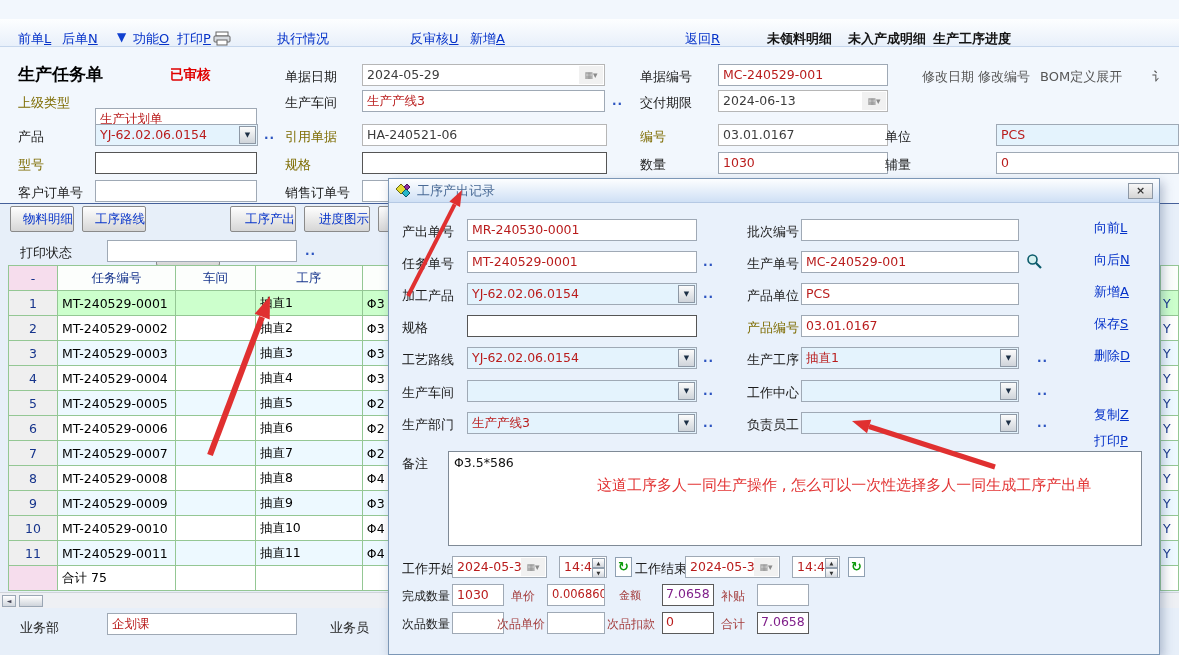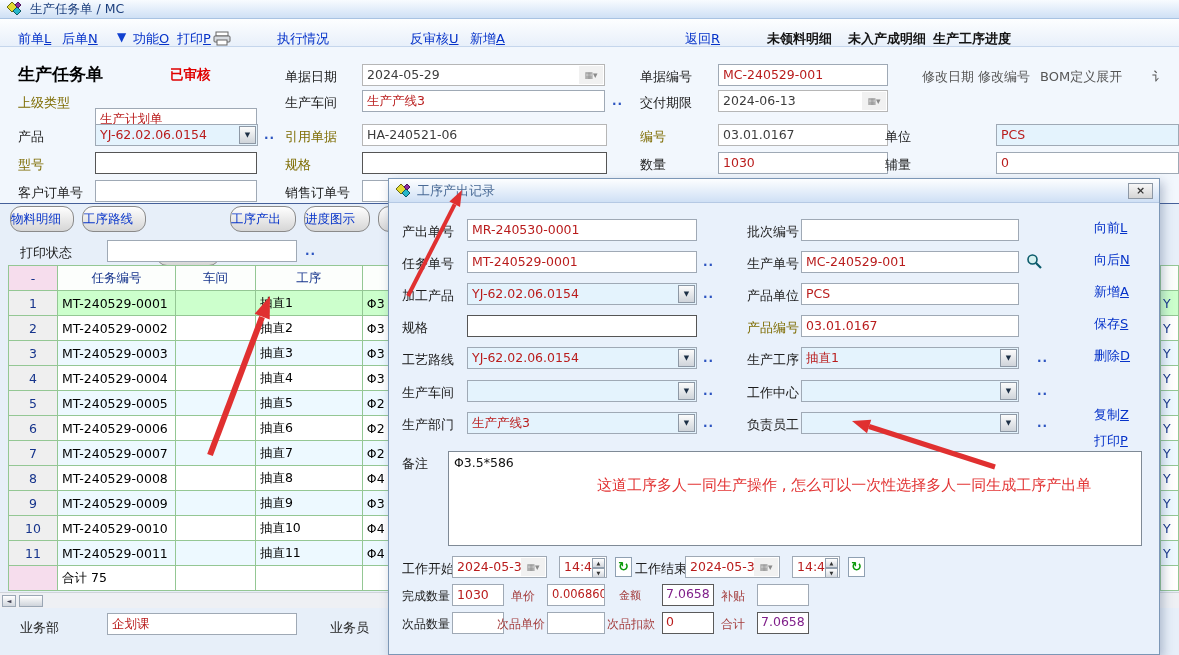--- a/index.html
+++ b/index.html
@@ -38,21 +38,21 @@
 .cal::before{content:"▦▾";}
 .dots{position:absolute;color:#2b53c0;font-size:12px;font-weight:bold;letter-spacing:1px;cursor:pointer;}
 .spin{position:absolute;top:1px;right:1px;width:13px;bottom:1px;display:flex;flex-direction:column;}
 .spin b{flex:1;font-weight:normal;font-size:5px;line-height:8px;text-align:center;background:linear-gradient(#fff,#d5d9df);border:1px solid #93a0ae;color:#333;}
 .spin b:first-child::before{content:"▲";}
 .spin b:last-child::before{content:"▼";}
 .refresh{position:absolute;width:17px;height:20px;border:1px solid #8fa0b2;background:#fff;color:#0c9a0c;font-size:13px;text-align:center;line-height:18px;font-weight:bold;}
 .refresh::before{content:"↻";}
 
 .lowerpanel{position:absolute;left:0;top:203px;width:1179px;height:452px;background:#e7eff9;border-top:1px solid #45609a;}
-.tabbtn{position:absolute;top:3px;height:26px;background:linear-gradient(#fefefe,#d6d6d6);border:1px solid #8a8a8a;border-radius:11px;color:#0633c9;font-size:12.5px;text-align:left;line-height:24px;cursor:pointer;}
+.tabbtn{position:absolute;top:3px;height:26px;background:linear-gradient(#fefefe,#d6d6d6);border:1px solid #8a8a8a;border-radius:2px;color:#0633c9;font-size:12.5px;text-align:right;line-height:24px;cursor:pointer;}
 .tabbtn.active{color:#d40000;margin-top:34px;}
 
 .maintable{position:absolute;left:8px;top:265px;border-collapse:collapse;table-layout:fixed;background:#fff;}
 .maintable th,.maintable td{border:1px solid #94c794;font-size:12.5px;height:25px;padding:0 4px;overflow:hidden;white-space:nowrap;text-align:left;}
 .maintable th{color:#16348c;font-weight:normal;background:#fcfefc;text-align:center;}
 .maintable th.hno{background:#f6dded;}
 .maintable td.no{background:#efefef;color:#16348c;text-align:center;}
 .maintable tr.g td:not(.no){background:#ccffcc;}
 .maintable tr.alt td:not(.no){background:#edf9ff;}
 .maintable td.sel{background:#5470dd;color:#000;}
@@ -76,28 +76,20 @@
 .mag{position:absolute;cursor:pointer;}
 
 .arrows{position:absolute;left:0;top:0;z-index:50;pointer-events:none;}
 u{text-decoration:underline;}
 </style>
 </head>
 <body>
 
 <div class="screen">
 
-  <div class="titlebar">
-    <svg width="16" height="16" style="margin-left:6px">
-      <polygon points="6,1 11,6 6,11 1,6" fill="#e3d932" stroke="#6a6a10"></polygon>
-      <polygon points="11,6 15,10 11,14 7,10" fill="#27b6c9" stroke="#0c5a66"></polygon>
-      <polygon points="12,1 15,4 12,7 9,4" fill="#8a2e9e" stroke="#4d1259"></polygon>
-    </svg>
-    <span class="ttl">生产任务单 / MC</span>
-  </div>
 
   <div class="toolbar">
     <span class="hlink" style="left:18px;top:11px">前单<u>L</u></span>
     <span class="hlink" style="left:62px;top:11px">后单<u>N</u></span>
     <span class="blue-down" style="left:117px;top:11px"></span>
     <span class="hlink" style="left:133px;top:11px">功能<u>O</u></span>
     <span class="hlink" style="left:177px;top:11px">打印<u>P</u></span>
     <svg width="18" height="15" style="position:absolute;left:213px;top:12px">
       <rect x="3" y="1" width="12" height="4" fill="#fff" stroke="#666"></rect>
       <rect x="1" y="5" width="16" height="6" rx="1" fill="#d9dde2" stroke="#666"></rect>

